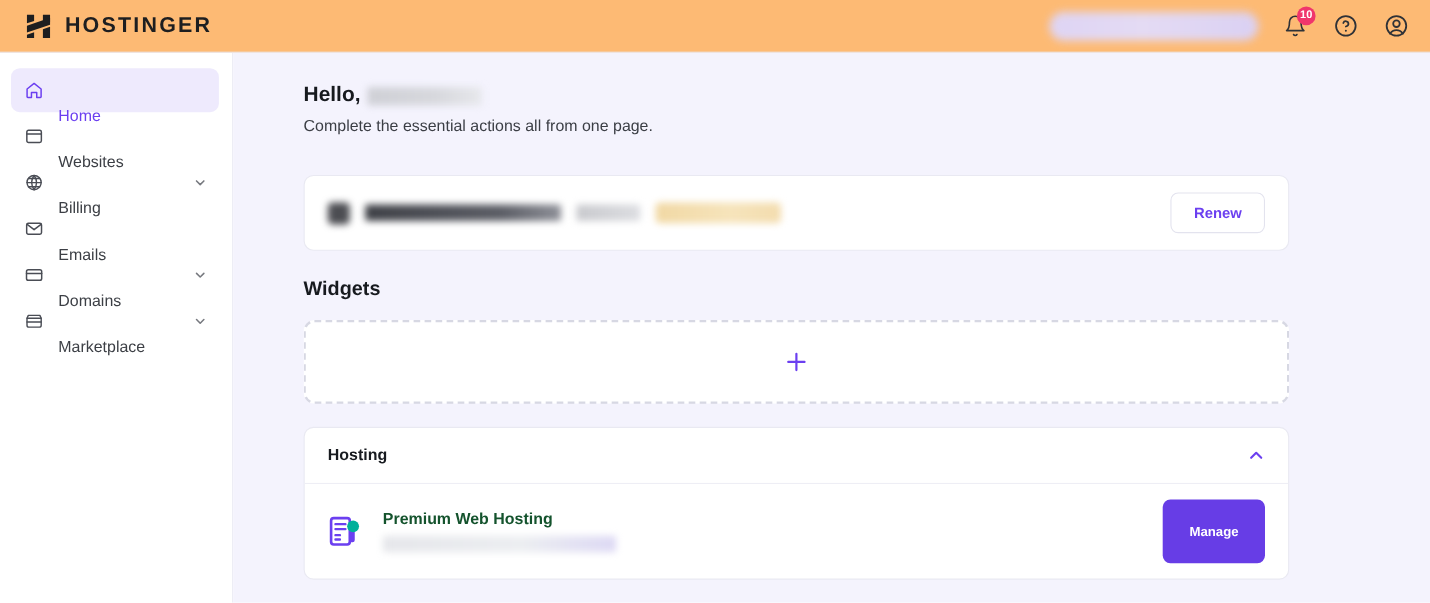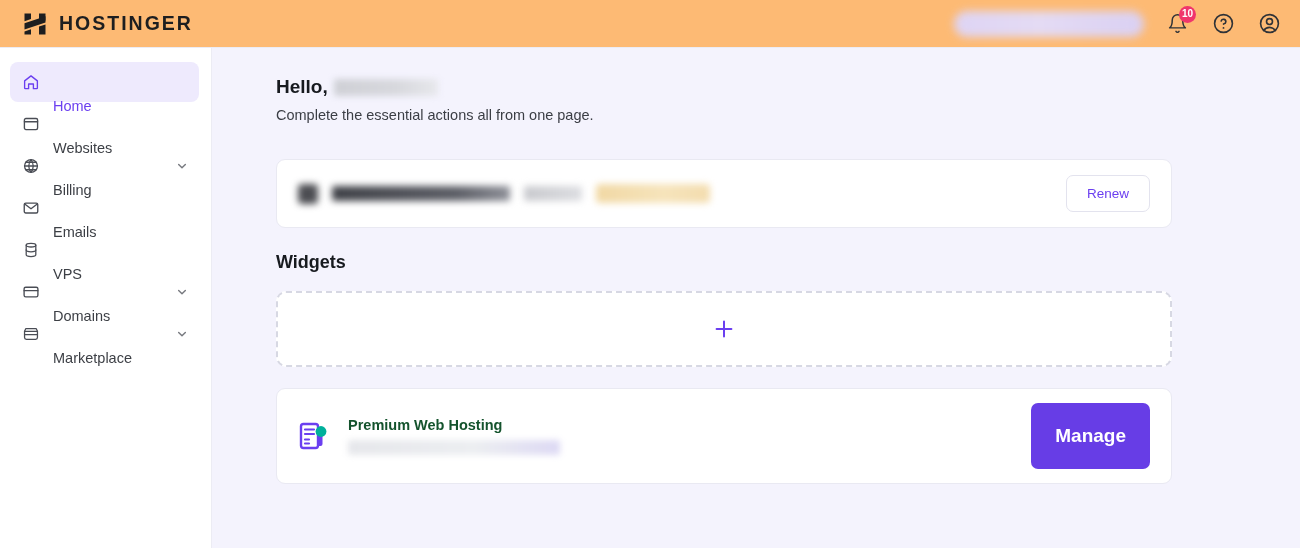--- a/index.html
+++ b/index.html
@@ -119,27 +119,27 @@
     width: 58px;
     background: linear-gradient(90deg,#c9cace,#dcdde1);
   }
   .blur-badge {
     height: 19px; width: 114px; border-radius: 4px;
     background: linear-gradient(90deg,#f1d8a4,#f6e4bb 60%,#f3dcae);
     filter: blur(3.6px);
   }
   .btn-outline {
     border: 1px solid #e3e3ee; background: #fff;
-    color: #6b3ff0; font-size: 13.5px; font-weight: normal;
+    color: #6b3ff0; font-size: 13.5px; font-weight: bold;
     padding: 10px 20px; border-radius: 7px; cursor: pointer;
     font-family: "Liberation Sans", sans-serif;
   }
   .btn-solid {
     border: none; background: #673de6; color: #fff;
-    font-size: 19px; font-weight: bold;
+    font-size: 12px; font-weight: bold;
     padding: 22px 24px; border-radius: 7px; cursor: pointer;
     font-family: "Liberation Sans", sans-serif;
   }
 
   .section-title {
     font-size: 18px; font-weight: bold; color: #171a1f;
     margin: 24px 0 18px 0;
   }
   .widget-box {
     background: #fff; border: 2px dashed #d7d8e3; border-radius: 10px;
@@ -237,28 +237,20 @@
     </div>
 
     <div class="nav-item">
       <svg class="nav-ico" viewBox="0 0 24 24" fill="none" stroke="#4a4d55" stroke-width="1.8" stroke-linecap="round" stroke-linejoin="round">
         <rect x="3" y="5.4" width="18" height="13.2" rx="2"></rect>
         <path d="M3.6 6.6 12 13l8.4-6.4"></path>
       </svg>
       <span class="nav-label">Emails</span>
     </div>
 
-    <div class="nav-item">
-      <svg class="nav-ico" viewBox="0 0 24 24" fill="none" stroke="#4a4d55" stroke-width="1.7" stroke-linecap="round" stroke-linejoin="round">
-        <ellipse cx="12" cy="5.6" rx="6.4" ry="2.4"></ellipse>
-        <path d="M5.6 5.6v12.8c0 1.33 2.87 2.4 6.4 2.4s6.4-1.07 6.4-2.4V5.6"></path>
-        <path d="M5.6 12c0 1.33 2.87 2.4 6.4 2.4s6.4-1.07 6.4-2.4"></path>
-      </svg>
-      <span class="nav-label">VPS</span>
-    </div>
 
     <div class="nav-item">
       <svg class="nav-ico" viewBox="0 0 24 24" fill="none" stroke="#4a4d55" stroke-width="1.8" stroke-linecap="round" stroke-linejoin="round">
         <rect x="2.8" y="5.6" width="18.4" height="12.8" rx="2.2"></rect>
         <path d="M2.8 10.2h18.4"></path>
       </svg>
       <span class="nav-label">Domains</span>
       <svg class="chev" viewBox="0 0 12 12">
         <path d="M2 4.2 6 8.2 10 4.2" fill="none" stroke="#4a4d55" stroke-width="1.7" stroke-linecap="round" stroke-linejoin="round"></path>
       </svg>
@@ -299,20 +291,26 @@
       </section>
 
       <h2 class="section-title">Widgets</h2>
       <div class="widget-box">
         <svg class="plus" viewBox="0 0 20 20">
           <path d="M10 2.6v14.8M2.6 10h14.8" stroke="#6b3ff0" stroke-width="2" stroke-linecap="round"></path>
         </svg>
       </div>
 
       <section class="card hosting-card">
+        <div class="card-head">
+          <span>Hosting</span>
+          <svg class="collapse-btn" viewBox="0 0 16 16">
+            <path d="M3.4 10.2 8 5.6l4.6 4.6" fill="none" stroke="#6b3ff0" stroke-width="1.9" stroke-linecap="round" stroke-linejoin="round"></path>
+          </svg>
+        </div>
         <div class="host-row">
           <div class="host-left">
             <svg class="host-ico" viewBox="0 0 32 32">
               <rect x="3" y="4" width="17" height="24" rx="2.4" fill="none" stroke="#6b3ff0" stroke-width="2.4"></rect>
               <path d="M7 9.5h9M7 14h9M7 19.5h4M7 23.5h4" stroke="#6b3ff0" stroke-width="2.2" stroke-linecap="round"></path>
               <path d="M20 12h4.5v12a2 2 0 0 1-2 2H20z" fill="#6b3ff0"></path>
               <circle cx="23" cy="11.5" r="5.4" fill="#00b09b"></circle>
             </svg>
             <div>
               <div class="host-title">Premium Web Hosting</div>

